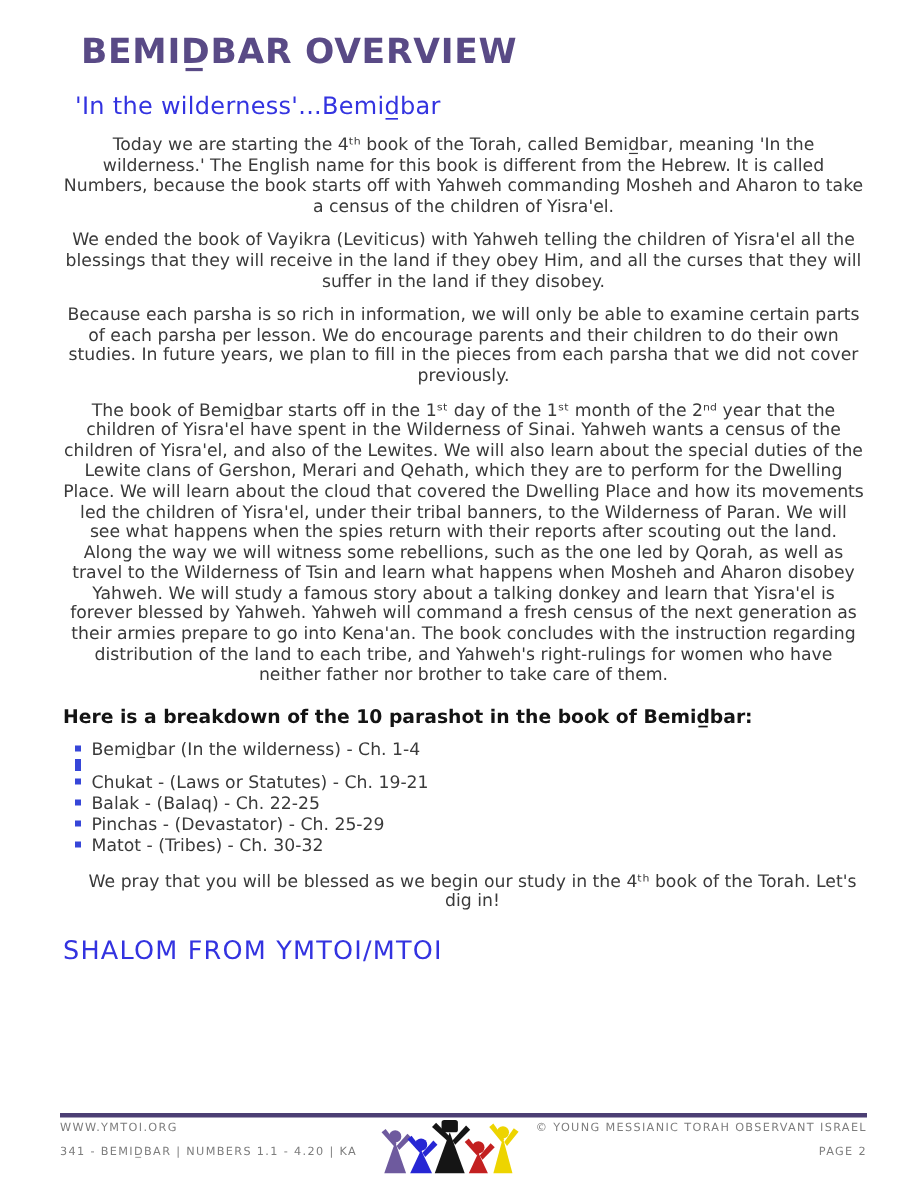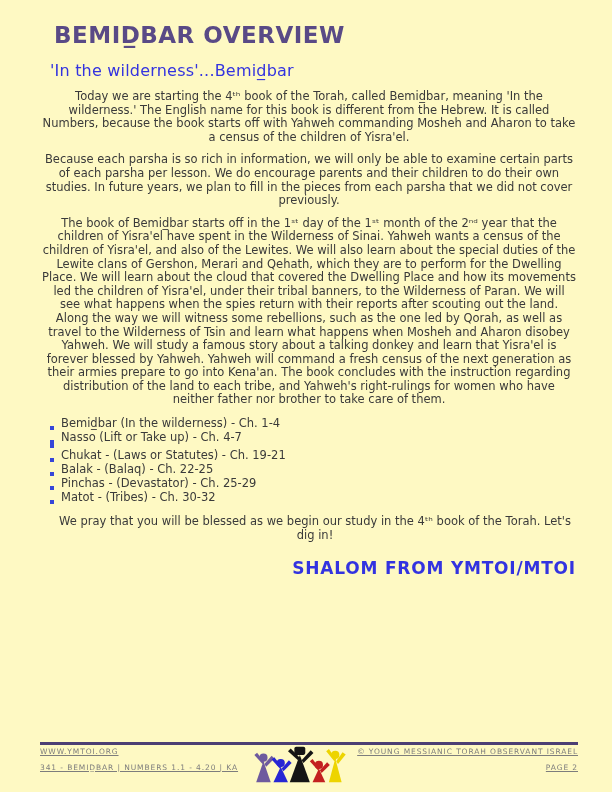--- a/index.html
+++ b/index.html
@@ -1,85 +1,86 @@
 <!DOCTYPE html>
 <html><head>
 <meta charset="utf-8">
 <style>
   html,body { margin:0; padding:0; background:#9a9a9a; }
   .page {
-    width:612px; height:792px; margin:0 auto; background:#fef9c3;
+    width:612px; height:792px; margin:0 auto; background:#ffffff;
     position:relative; overflow:hidden;
     font-family:"DejaVu Sans", sans-serif; color:#3a3a3a;
   }
   .content { position:absolute; top:22px; left:42px; right:36px; }
 
   .doc-title {
     margin:0 0 0 12px; font-size:23px; font-weight:700;
     color:#594a86; letter-spacing:0.5px;
   }
   .doc-subtitle {
     margin:13px 0 10px 8px; font-size:16px; font-weight:400;
     color:#3333e0; letter-spacing:0.2px;
   }
   p.body { font-size:11.5px; line-height:13.6px; margin:0 0 9px 0;text-align:center; }
 
   .breakdown-heading {
     margin:13px 0 7px 0; font-size:12.5px; font-weight:700; color:#141414;
   }
   ul.parashot-list { margin:0 0 0 8px; padding:0; list-style:none; }
   ul.parashot-list li {
-    font-size:11.5px; line-height:14px; display:flex; align-items:flex-end;
+    font-size:11.5px; line-height:14px; display:flex; align-items:center;
   }
   .bullet-sq {
     width:4px; height:4px; background:#3646d8; flex:none; margin-right:7px;
   }
   p.closing { margin-top:11px;margin-left:12px; }
   .shalom {
-    margin:16px 0 0 0; font-size:17px; font-weight:700;
-    color:#3333e0; letter-spacing:0.8px;text-align:right;
+    margin:16px 0 0 0; font-size:17px; font-weight:400;
+    color:#3333e0; letter-spacing:0.8px;
   }
 
   .footer-rule {
     position:absolute; left:40px; right:34px; bottom:47px;
     height:3px; background:#4c3f74;
   }
   .footer {
     position:absolute; left:40px; right:34px; bottom:5px; height:40px;
     display:flex; justify-content:space-between; align-items:flex-start;
     color:#7d7d7d;
   }
-  .footer .fline { font-size:7.5px; letter-spacing:0.9px; white-space:nowrap;text-decoration:underline; }
+  .footer .fline { font-size:7.5px; letter-spacing:0.9px; white-space:nowrap; }
   .footer .fcol-left .fline + .fline { margin-top:7px; }
   .footer .fcol-right { text-align:right; }
   .footer .fcol-right .fline + .fline { margin-top:7px; }
   .logo-wrap { margin-top:-3px; }
 </style>
 </head>
 <body>
 
 <div class="page">
   <div class="content">
 
     <h1 class="doc-title">BEMID̲BAR OVERVIEW</h1>
     <h2 class="doc-subtitle">'In the wilderness'...Bemid̲bar</h2>
 
     <p class="body">Today we are starting the 4ᵗʰ book of the Torah, called Bemid̲bar, meaning 'In the wilderness.' The English name for this book is different from the Hebrew. It is called Numbers, because the book starts off with Yahweh commanding Mosheh and Aharon to take a census of the children of Yisra'el.</p>
+    <p class="body">We ended the book of Vayikra (Leviticus) with Yahweh telling the children of Yisra'el all the blessings that they will receive in the land if they obey Him, and all the curses that they will suffer in the land if they disobey.</p>
     <p class="body">Because each parsha is so rich in information, we will only be able to examine certain parts of each parsha per lesson. We do encourage parents and their children to do their own studies. In future years, we plan to fill in the pieces from each parsha that we did not cover previously.</p>
     <p class="body">The book of Bemid̲bar starts off in the 1ˢᵗ day of the 1ˢᵗ month of the 2ⁿᵈ year that the children of Yisra'el have spent in the Wilderness of Sinai. Yahweh wants a census of the children of Yisra'el, and also of the Lewites. We will also learn about the special duties of the Lewite clans of Gershon, Merari and Qehath, which they are to perform for the Dwelling Place. We will learn about the cloud that covered the Dwelling Place and how its movements led the children of Yisra'el, under their tribal banners, to the Wilderness of Paran. We will see what happens when the spies return with their reports after scouting out the land. Along the way we will witness some rebellions, such as the one led by Qorah, as well as travel to the Wilderness of Tsin and learn what happens when Mosheh and Aharon disobey Yahweh. We will study a famous story about a talking donkey and learn that Yisra'el is forever blessed by Yahweh. Yahweh will command a fresh census of the next generation as their armies prepare to go into Kena'an. The book concludes with the instruction regarding distribution of the land to each tribe, and Yahweh's right-rulings for women who have neither father nor brother to take care of them.</p>
 
+    <h3 class="breakdown-heading">Here is a breakdown of the 10 parashot in the book of Bemid̲bar:</h3>
 
     <ul class="parashot-list">
       <li>
           <span class="bullet-sq"></span>
           <span>Bemid̲bar (In the wilderness) - Ch. 1-4</span>
         </li>
       <li>
           <span class="bullet-sq"></span>
-          <span>Nasso (Lift or Take up) - Ch. 4-7</span>
         </li>
       <li>
           <span class="bullet-sq"></span>
         </li>
       <li>
           <span class="bullet-sq"></span>
           <span>Chukat - (Laws or Statutes) - Ch. 19-21</span>
         </li>
       <li>
           <span class="bullet-sq"></span>

